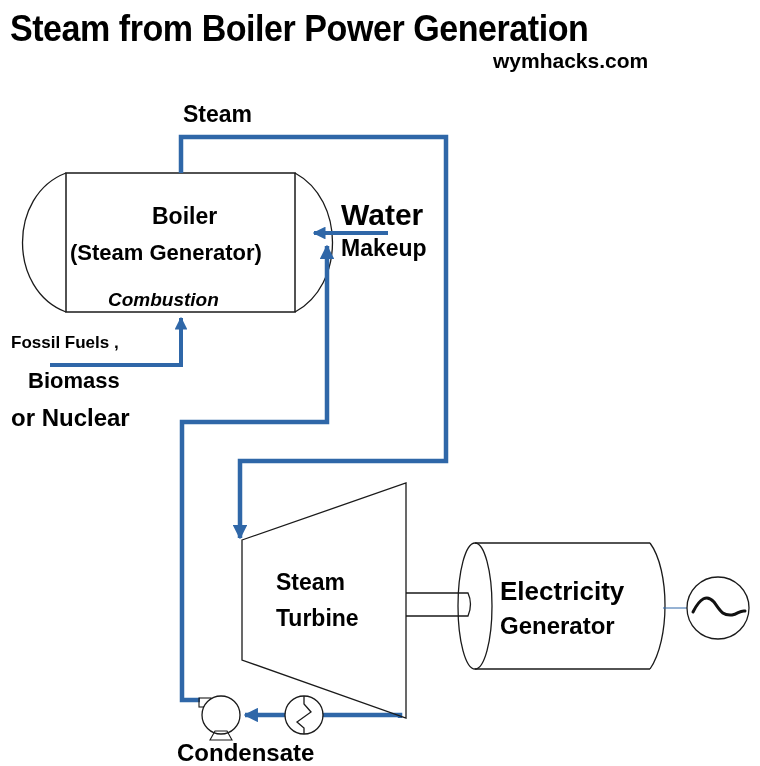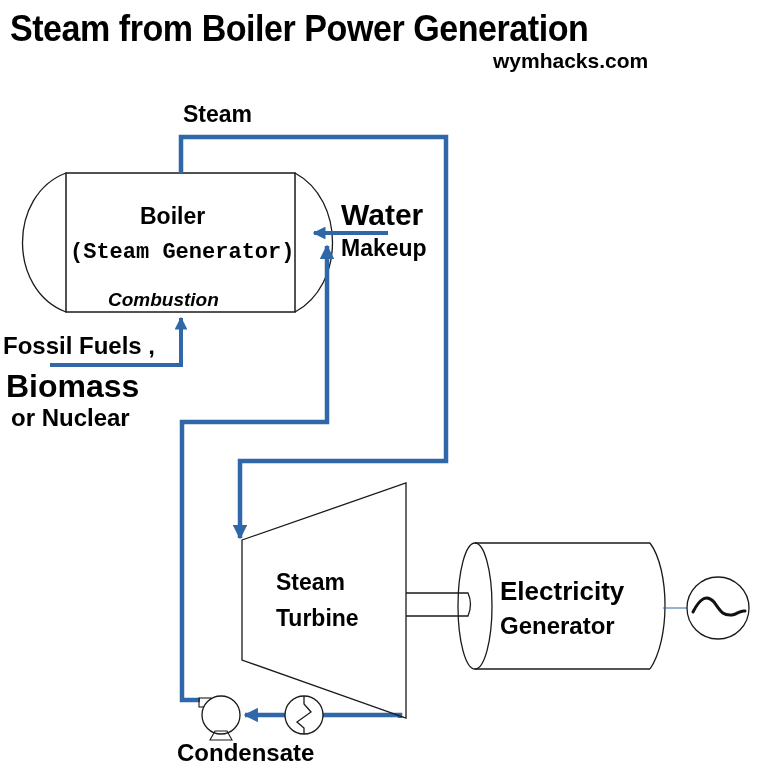--- a/index.html
+++ b/index.html
@@ -2,27 +2,27 @@
 <html><head>
 <meta charset="utf-8">
 <style>
   html, body { margin: 0; padding: 0; background: #ffffff; }
   body { width: 760px; height: 766px; position: relative; overflow: hidden;
          font-family: "Liberation Sans", "DejaVu Sans", sans-serif; }
   .lbl { position: absolute; font-weight: bold; color: #000; white-space: nowrap; line-height: 1; }
   #title { left: 10px; top: 10px; font-size: 37px; letter-spacing: -0.5px; transform: scaleX(0.92); transform-origin: left top; }
   #site { left: 493px; top: 50px; font-size: 21px; text-align: center; }
   #steam-lbl { left: 183px; top: 103px; font-size: 23px; }
-  #boiler-title { left: 140px; top: 205px; font-size: 23px; }
-  #boiler-sub { left: 70px; top: 242px; font-size: 22px; font-family: Liberation Mono, monospace; }
+  #boiler-title { left: 152px; top: 205px; font-size: 23px; }
+  #boiler-sub { left: 70px; top: 242px; font-size: 22px; }
   #combustion { left: 108px; top: 290px; font-size: 19px; font-style: italic; }
   #water1 { left: 341px; top: 200px; font-size: 30px; }
   #water2 { left: 341px; top: 237px; font-size: 23px; }
-  #fuel1 { left: 3px; top: 334px; font-size: 24px; }
-  #fuel2 { left: 6px; top: 370px; font-size: 32px; }
+  #fuel1 { left: 11px; top: 334px; font-size: 17px; }
+  #fuel2 { left: 28px; top: 370px; font-size: 22px; }
   #fuel3 { left: 11px; top: 406px; font-size: 24px; text-align: right; }
   #turb1 { left: 276px; top: 571px; font-size: 23px; }
   #turb2 { left: 276px; top: 607px; font-size: 23px; }
   #gen1 { left: 500px; top: 578px; font-size: 26px; }
   #gen2 { left: 500px; top: 614px; font-size: 24px; }
   #cond { left: 177px; top: 741px; font-size: 24px; }
   svg#diagram { position: absolute; left: 0; top: 0; }
 </style>
 </head>
 <body>

